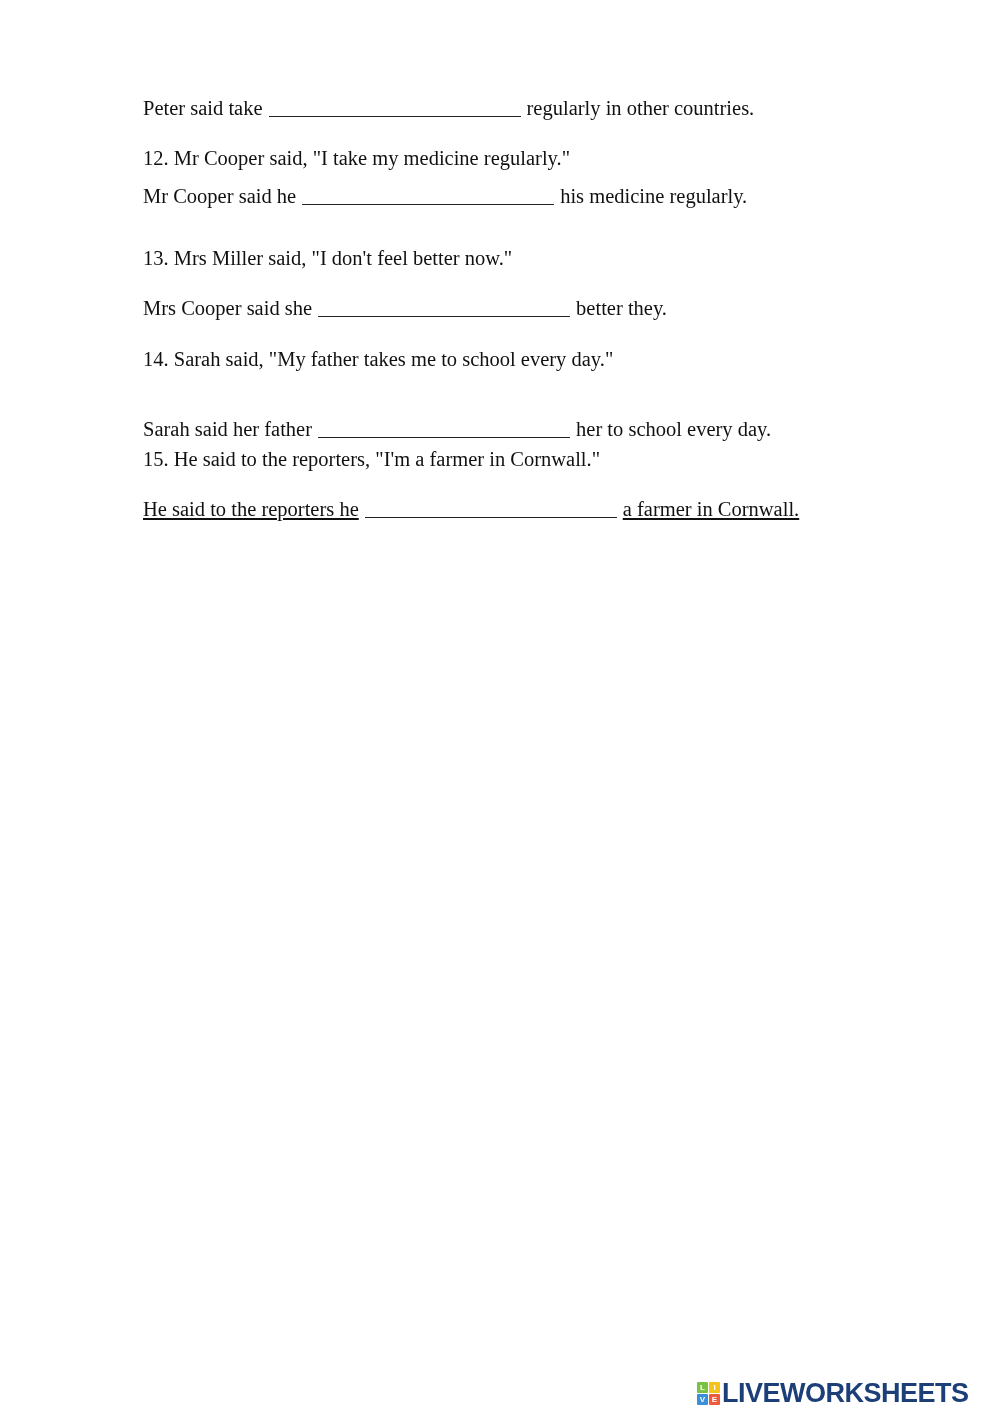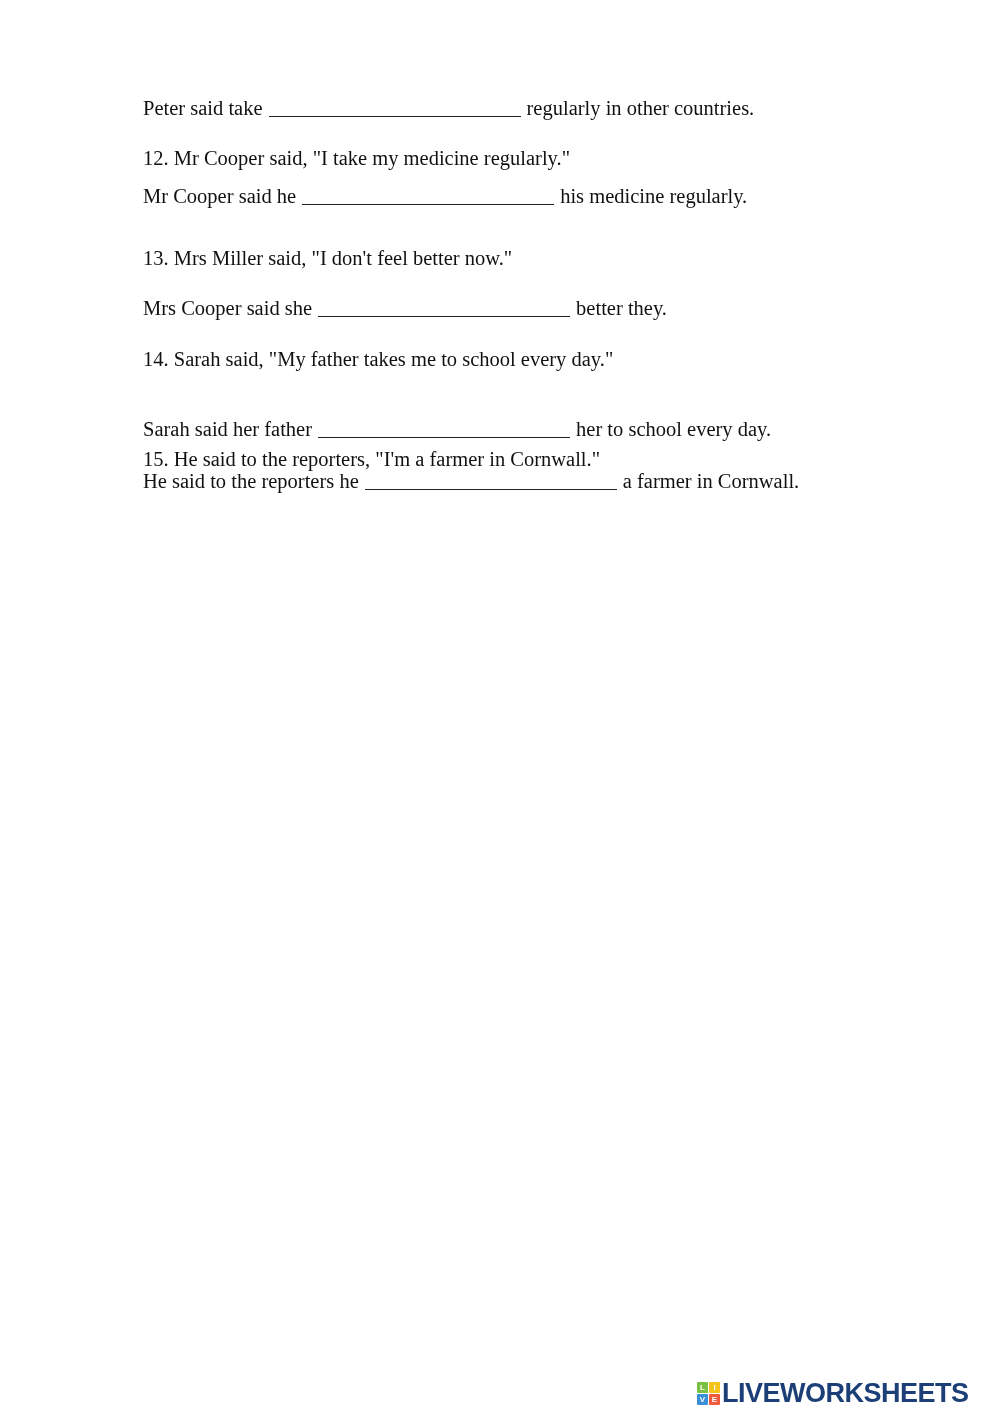--- a/index.html
+++ b/index.html
@@ -100,21 +100,21 @@
   <div class="line" style="top:296px;">
     <span>Mrs Cooper said she</span><span class="blank"><input type="text" value="" style=""></span><span>better they.</span>
   </div>
 
   <div class="line" style="top:347px;">14. Sarah said, "My father takes me to school every day."</div>
   <div class="line" style="top:397px;margin-top:20px;">
     <span>Sarah said her father</span><span class="blank"><input type="text" value="" style=""></span><span>her to school every day.</span>
   </div>
 
   <div class="line" style="top:447px;">15. He said to the reporters, "I'm a farmer in Cornwall."</div>
-  <div class="line" style="top:469px;">
+  <div class="line" style="top:497px;text-decoration:underline;">
     <span>He said to the reporters he</span><span class="blank"><input type="text" value="" style=""></span><span>a farmer in Cornwall.</span>
   </div>
 
 </div>
 
 <div class="logo">
   <div class="logo-grid">
     <div class="logo-cell" style="background:#7cc242;">L</div>
     <div class="logo-cell" style="background:#f5c319;">I</div>
     <div class="logo-cell" style="background:#3b8ed8;">V</div>

